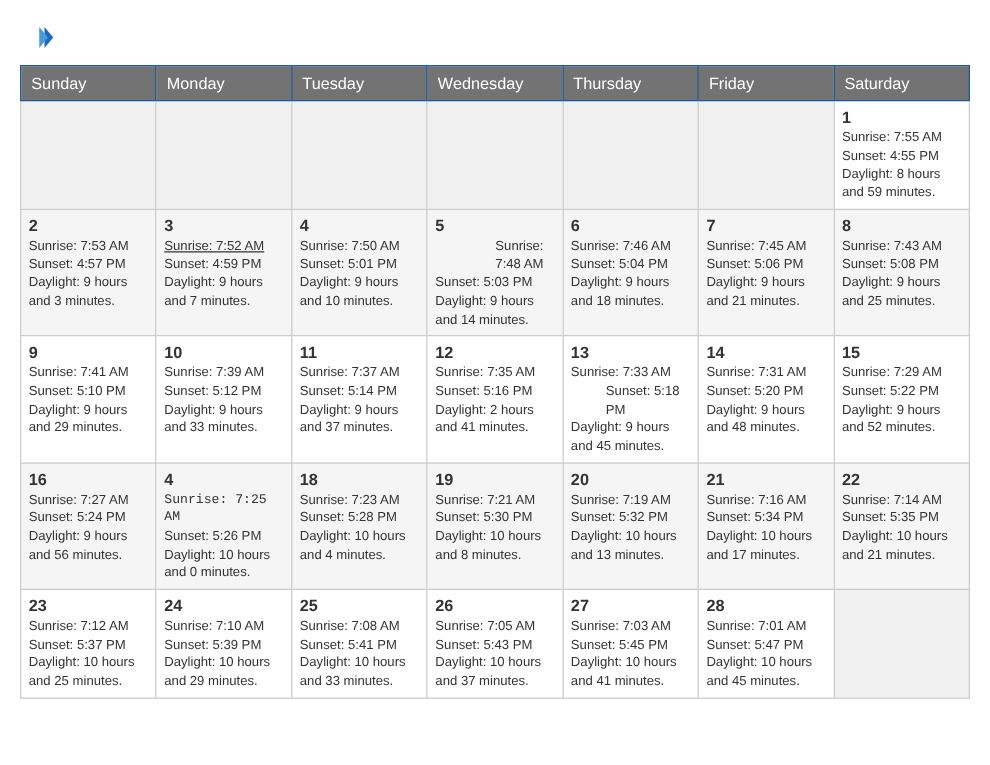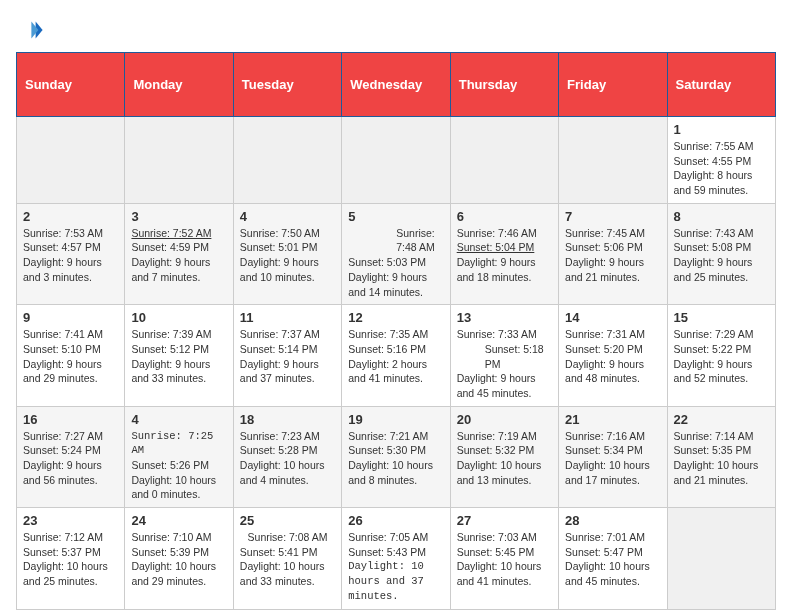--- a/index.html
+++ b/index.html
@@ -43,25 +43,25 @@
     .location {
       font-size: 14px;
       color: #444;
     }
     .calendar {
       width: 100%;
       border-collapse: collapse;
       border: 1px solid #ccc;
     }
     .calendar th {
-      background: #ef4444;
+      background: #737373;
       color: #fff;
       font-size: 13px;
-      font-weight: bold;
-      padding: 24px 8px;
+      font-weight: normal;
+      padding: 6px 8px;
       border: 1px solid #1e5a9a;
       text-align: left;
     }
     .calendar td {
       border: 1px solid #ccc;
       vertical-align: top;
       padding: 5px 6px;
       width: calc(100% / 7);
       min-height: 80px;
       font-size: 10.5px;
@@ -149,21 +149,21 @@
         </td>
         <td>
           <span class="day-number">5</span>
           <div style="line-height: 1.4; margin-left: 48px;">Sunrise: 7:48 AM</div>
           <div style="line-height: 1.4;">Sunset: 5:03 PM</div>
           <div style="line-height: 1.4;">Daylight: 9 hours and 14 minutes.</div>
         </td>
         <td>
           <span class="day-number">6</span>
           <div style="line-height: 1.4;">Sunrise: 7:46 AM</div>
-          <div style="line-height: 1.4; text-decoration: underline;">Sunset: 5:04 PM</div>
+          <div style="line-height: 1.4;">Sunset: 5:04 PM</div>
           <div style="line-height: 1.4;">Daylight: 9 hours and 18 minutes.</div>
         </td>
         <td>
           <span class="day-number">7</span>
           <div style="line-height: 1.4;">Sunrise: 7:45 AM</div>
           <div style="line-height: 1.4;">Sunset: 5:06 PM</div>
           <div style="line-height: 1.4;">Daylight: 9 hours and 21 minutes.</div>
         </td>
         <td>
           <span class="day-number">8</span>
@@ -268,29 +268,29 @@
           <div style="line-height: 1.4;">Daylight: 10 hours and 25 minutes.</div>
         </td>
         <td>
           <span class="day-number">24</span>
           <div style="line-height: 1.4;">Sunrise: 7:10 AM</div>
           <div style="line-height: 1.4;">Sunset: 5:39 PM</div>
           <div style="line-height: 1.4;">Daylight: 10 hours and 29 minutes.</div>
         </td>
         <td>
           <span class="day-number">25</span>
-          <div style="line-height: 1.4; text-align: center;">Sunrise: 7:08 AM</div>
+          <div style="line-height: 1.4;">Sunrise: 7:08 AM</div>
           <div style="line-height: 1.4;">Sunset: 5:41 PM</div>
           <div style="line-height: 1.4;">Daylight: 10 hours and 33 minutes.</div>
         </td>
         <td>
           <span class="day-number">26</span>
           <div style="line-height: 1.4;">Sunrise: 7:05 AM</div>
           <div style="line-height: 1.4;">Sunset: 5:43 PM</div>
-          <div style="line-height: 1.4; font-family: Liberation Mono, monospace;">Daylight: 10 hours and 37 minutes.</div>
+          <div style="line-height: 1.4;">Daylight: 10 hours and 37 minutes.</div>
         </td>
         <td>
           <span class="day-number">27</span>
           <div style="line-height: 1.4;">Sunrise: 7:03 AM</div>
           <div style="line-height: 1.4;">Sunset: 5:45 PM</div>
           <div style="line-height: 1.4;">Daylight: 10 hours and 41 minutes.</div>
         </td>
         <td>
           <span class="day-number">28</span>
           <div style="line-height: 1.4;">Sunrise: 7:01 AM</div>

